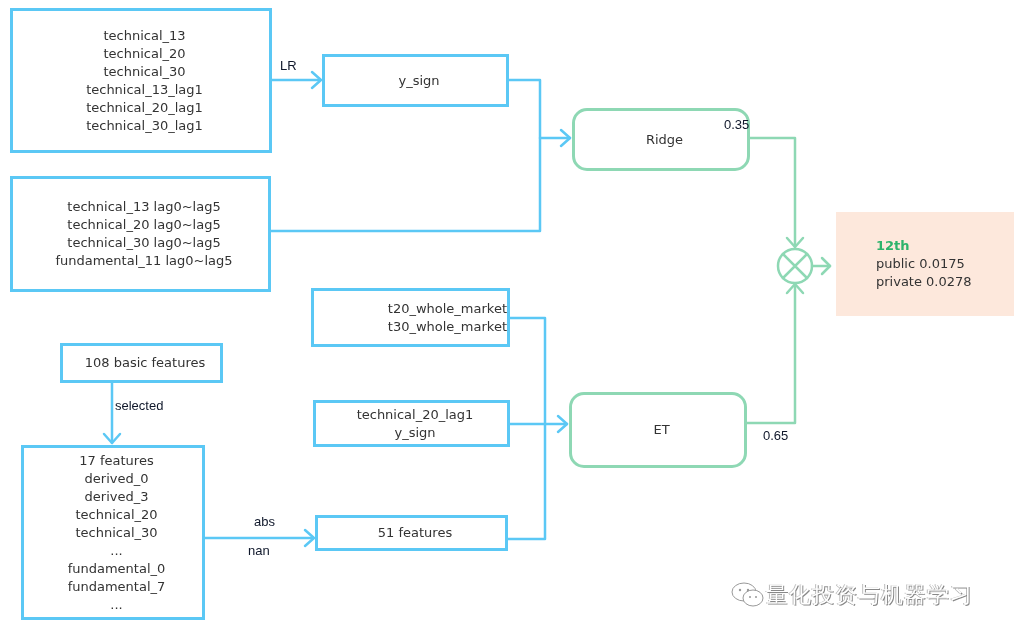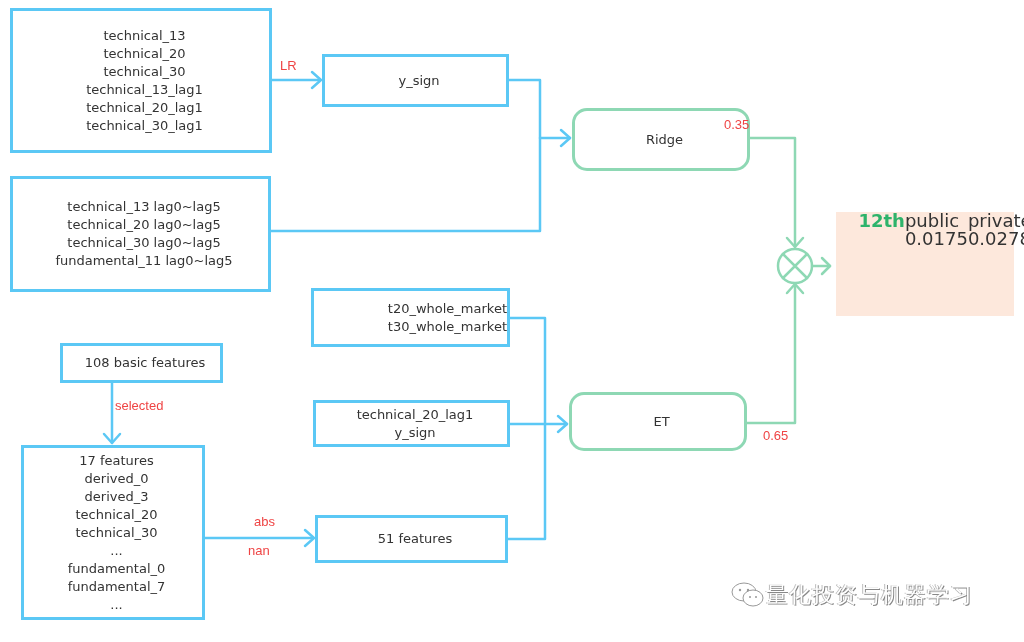--- a/index.html
+++ b/index.html
@@ -4,24 +4,24 @@
   <style>
     html, body { margin: 0; padding: 0; background: #ffffff; }
     body { width: 1024px; height: 642px; position: relative; overflow: hidden;
            font-family: "DejaVu Sans", sans-serif; color: #333333; }
     .box { position: absolute; box-sizing: border-box; border: 3px solid #5bc8f5; background: #fff;
            display: flex; flex-direction: column; align-items: center; justify-content: center;
            font-size: 13px; line-height: 18px; text-align: center; padding-left: 7px; }
     .box.model { border-color: #8ed8b4; border-radius: 15px; }
     .box span { display: block; white-space: nowrap; }
     .result { position: absolute; background: #fde8dc; box-sizing: border-box;
-              display: flex; flex-direction: row; justify-content: center;
-              padding-left: 40px; font-size: 18px; line-height: 18px; }
+              display: flex; flex-direction: column; justify-content: center;
+              padding-left: 40px; font-size: 13px; line-height: 18px; }
     .result .rank { color: #2eb36b; font-weight: bold; }
-    .label { position: absolute; font-family: "Liberation Sans", sans-serif; font-size: 13px; color: #ef4444; white-space: nowrap; }
+    .label { position: absolute; font-family: "Liberation Sans", sans-serif; font-size: 13px; color: #0f172a; white-space: nowrap; }
     svg.wires { position: absolute; left: 0; top: 0; }
     .watermark { position: absolute; left: 730px; top: 580px; display: flex; align-items: center; 
                  font-size: 22px; color: #ffffff; letter-spacing: 1px;
                  text-shadow: 1px 1px 0 #888, -1px 0 0 #bbb; }
   </style>
 </head>
 <body>
 
 <svg class="wires" width="1024" height="642">
   <defs></defs>
@@ -83,41 +83,41 @@
 <div class="box" style="left:311px;top:288px;width:199px;height:59px;align-items:flex-end;">
   <span>t20_whole_market</span>
   <span>t30_whole_market</span>
 </div>
 
 <div class="box" style="left:313px;top:400px;width:197px;height:47px;">
   <span>technical_20_lag1</span>
   <span>y_sign</span>
 </div>
 
-<div class="box model" style="left:569px;top:392px;width:178px;height:59px;">
+<div class="box model" style="left:569px;top:392px;width:178px;height:76px;">
   <span>ET</span>
 </div>
 
 <div class="box" style="left:21px;top:343px;width:163px;height:40px;margin-left:39px;">
   <span>108 basic features</span>
 </div>
 
 <div class="box" style="left:21px;top:445px;width:184px;height:175px;">
   <span>17 features</span>
   <span>derived_0</span>
   <span>derived_3</span>
   <span>technical_20</span>
   <span>technical_30</span>
   <span>...</span>
   <span>fundamental_0</span>
   <span>fundamental_7</span>
   <span>...</span>
 </div>
 
-<div class="box" style="left:315px;top:515px;width:193px;height:48px;align-items:center;">
+<div class="box" style="left:315px;top:515px;width:193px;height:36px;align-items:center;">
   <span>51 features</span>
 </div>
 
 <div class="result" style="left:836px;top:212px;width:178px;height:104px;">
   <span class="rank">12th</span>
   <span>public 0.0175</span>
   <span>private 0.0278</span>
 </div>
 
 <span class="label" style="left:280px;top:58px;">LR</span>

